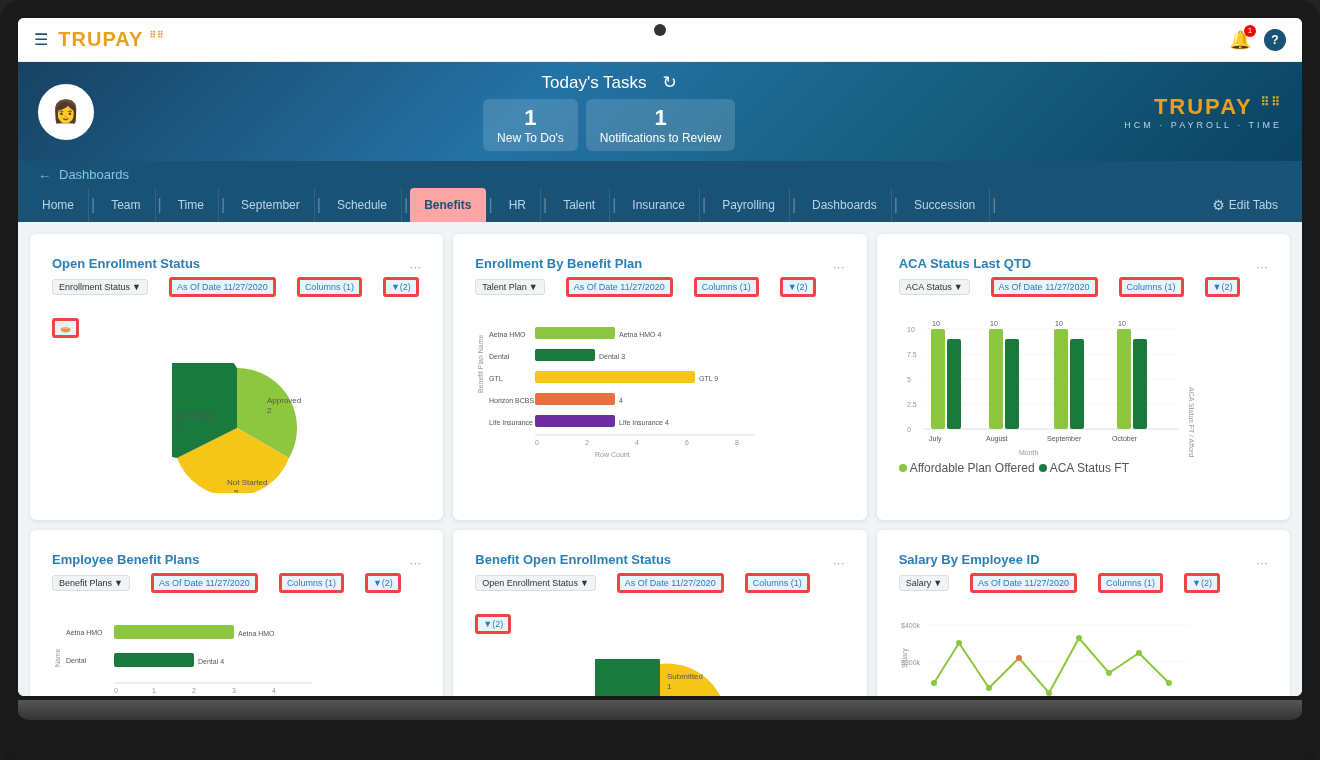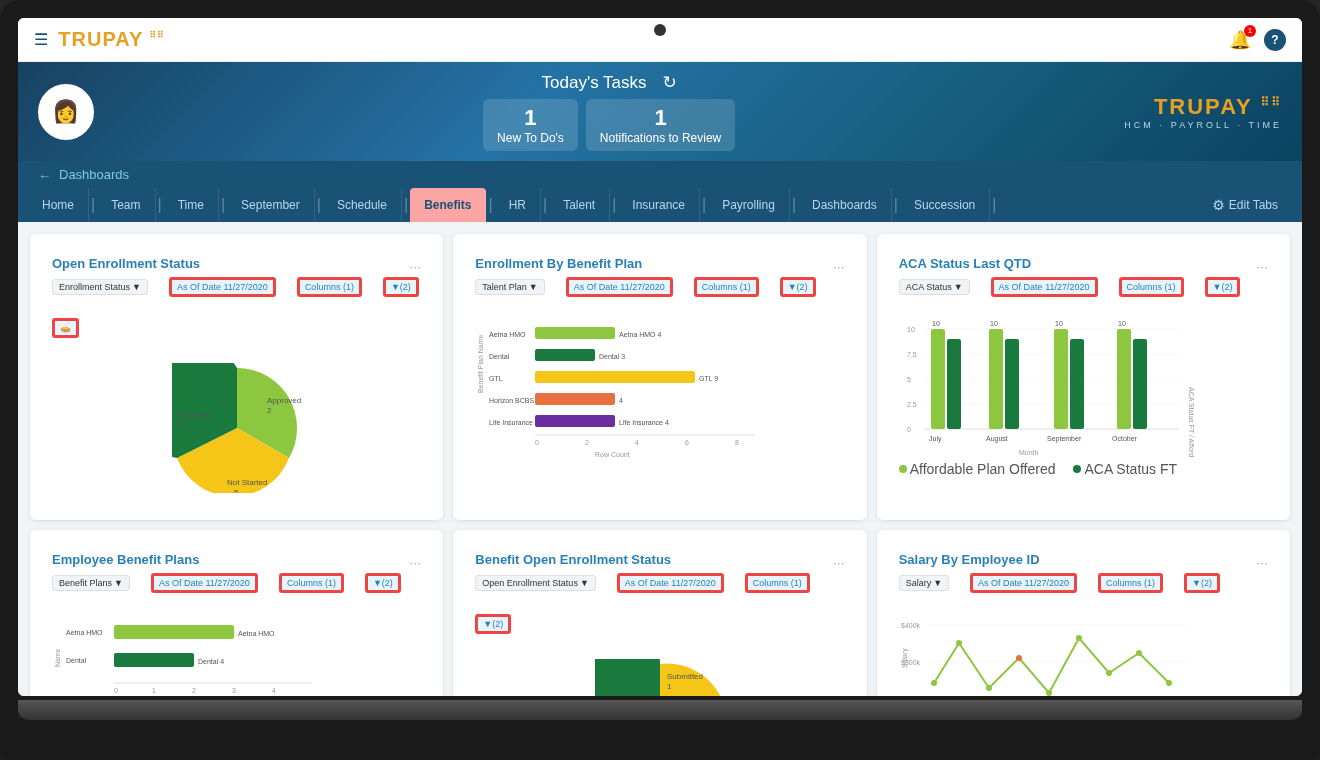--- a/index.html
+++ b/index.html
@@ -67,21 +67,21 @@
 
     
     .bar-chart-container { height: 140px; position: relative; }
 
     
     .aca-chart { height: 140px; }
 
     
     .line-chart { height: 100px; }
 
-    .chart-legend { display: flex; gap: 18px; font-size: 14px; color: #555; flex-wrap: wrap; margin-top: 4px; }
+    .chart-legend { display: flex; gap: 4px; font-size: 12px; color: #555; flex-wrap: wrap; margin-top: 4px; }
     .legend-item { display: flex; align-items: center; gap: 3px; }
     .legend-dot { width: 8px; height: 8px; border-radius: 50%; }
 
     .card-header-row { display: flex; justify-content: space-between; align-items: center; }
   </style>
 </head>
 <body>
 
 <div class="laptop-outer">
   <div class="laptop-notch"></div>

